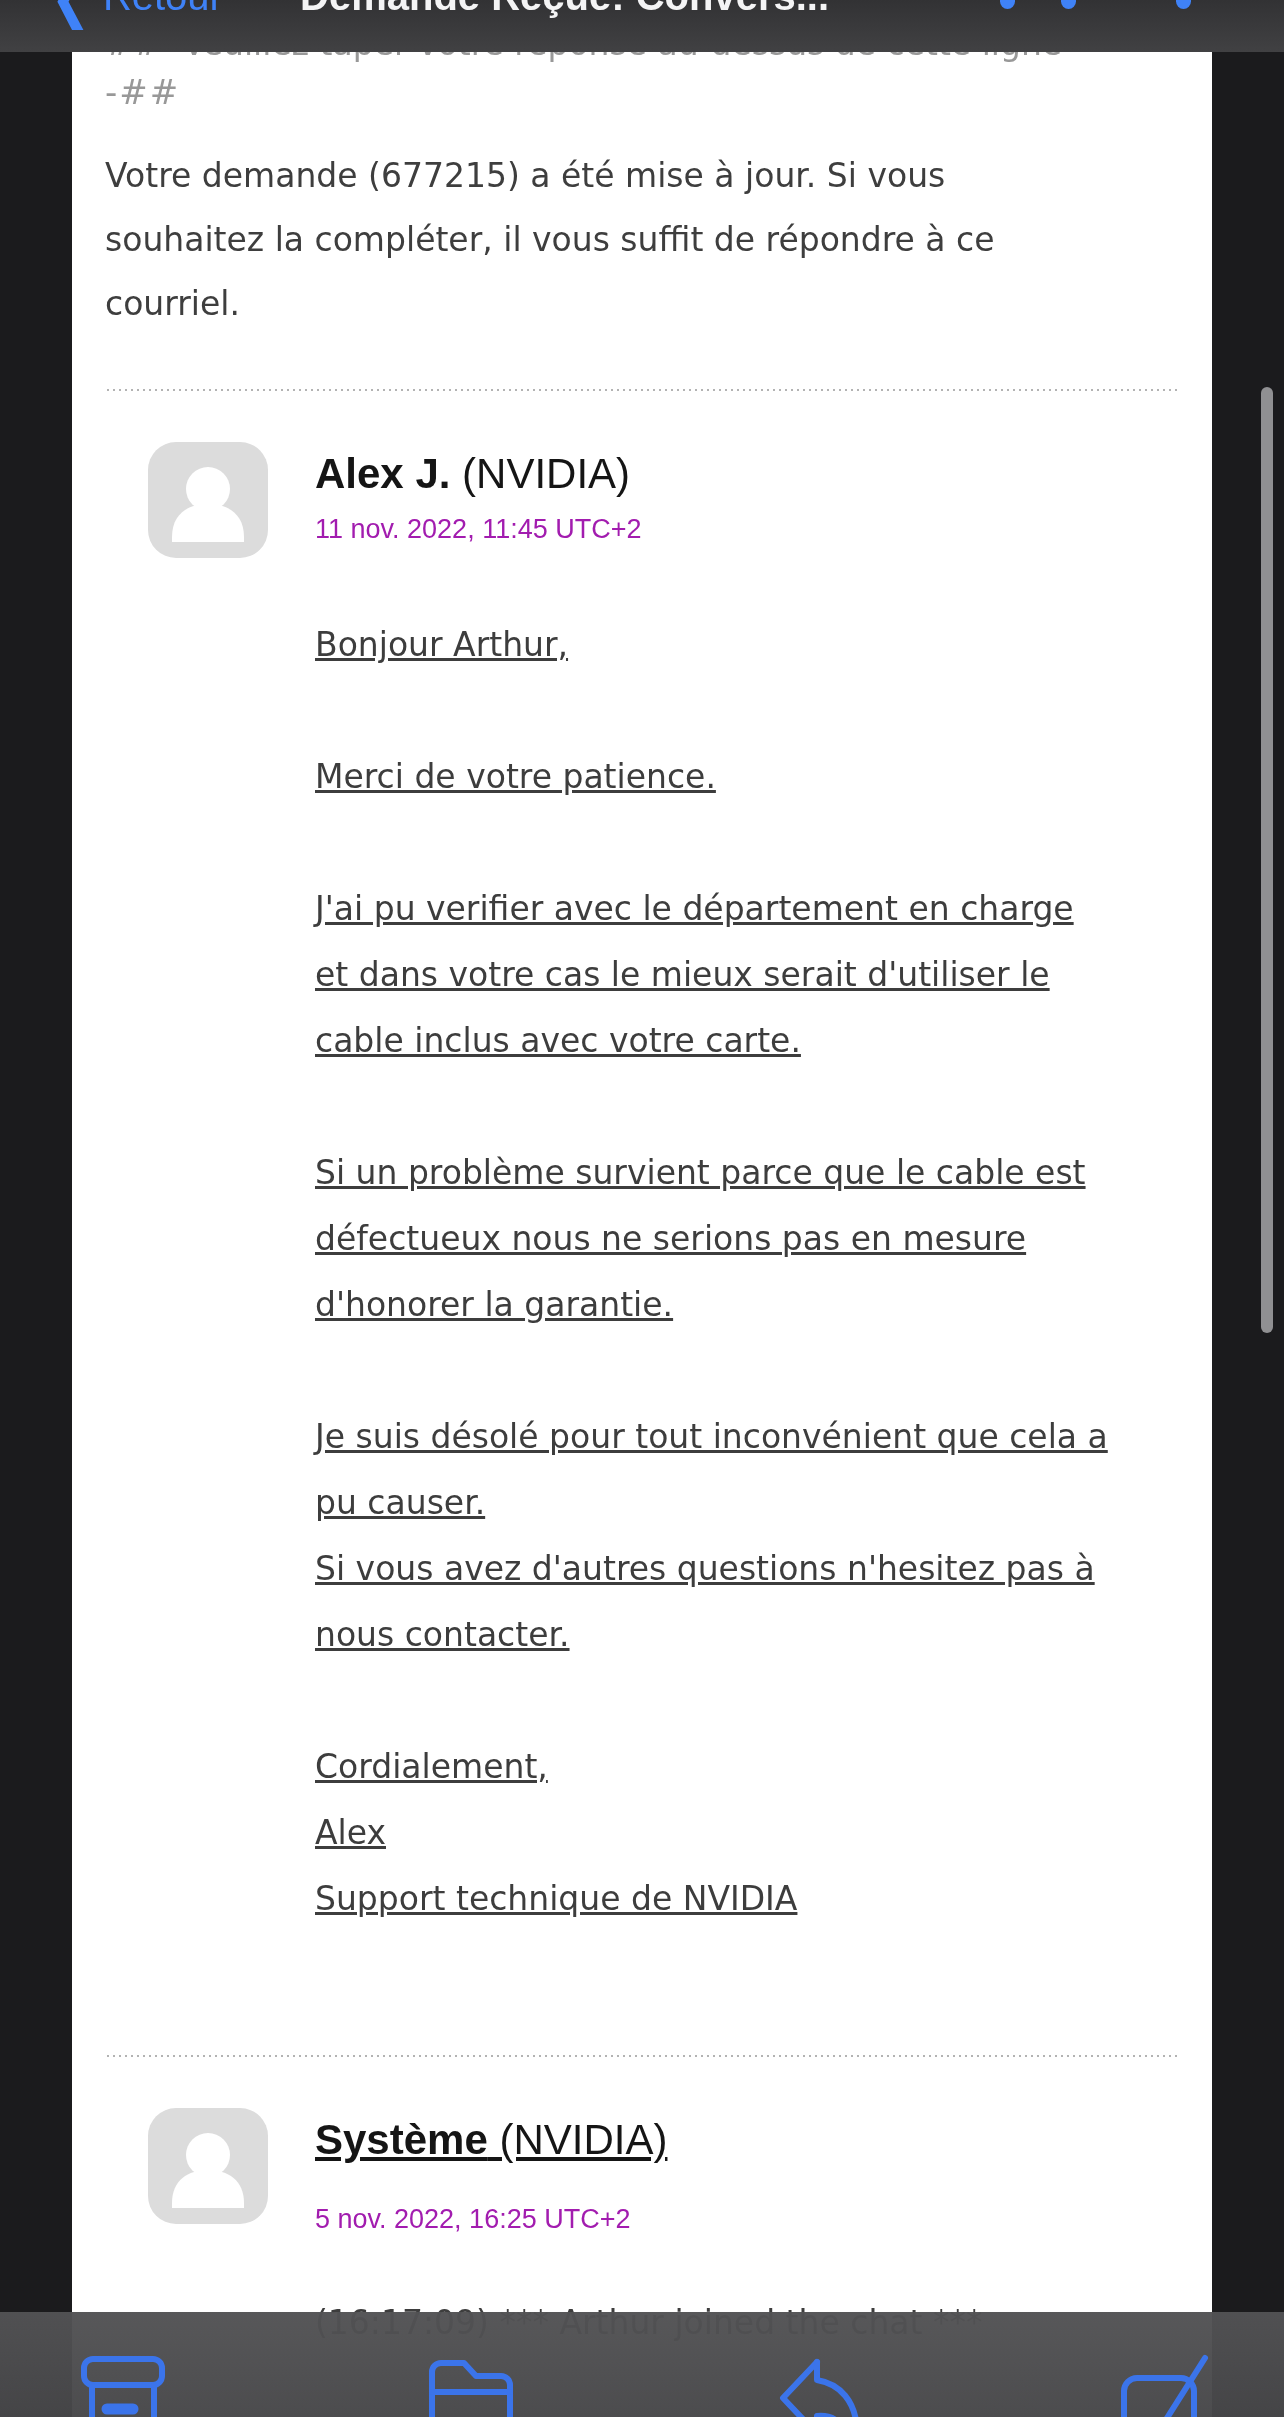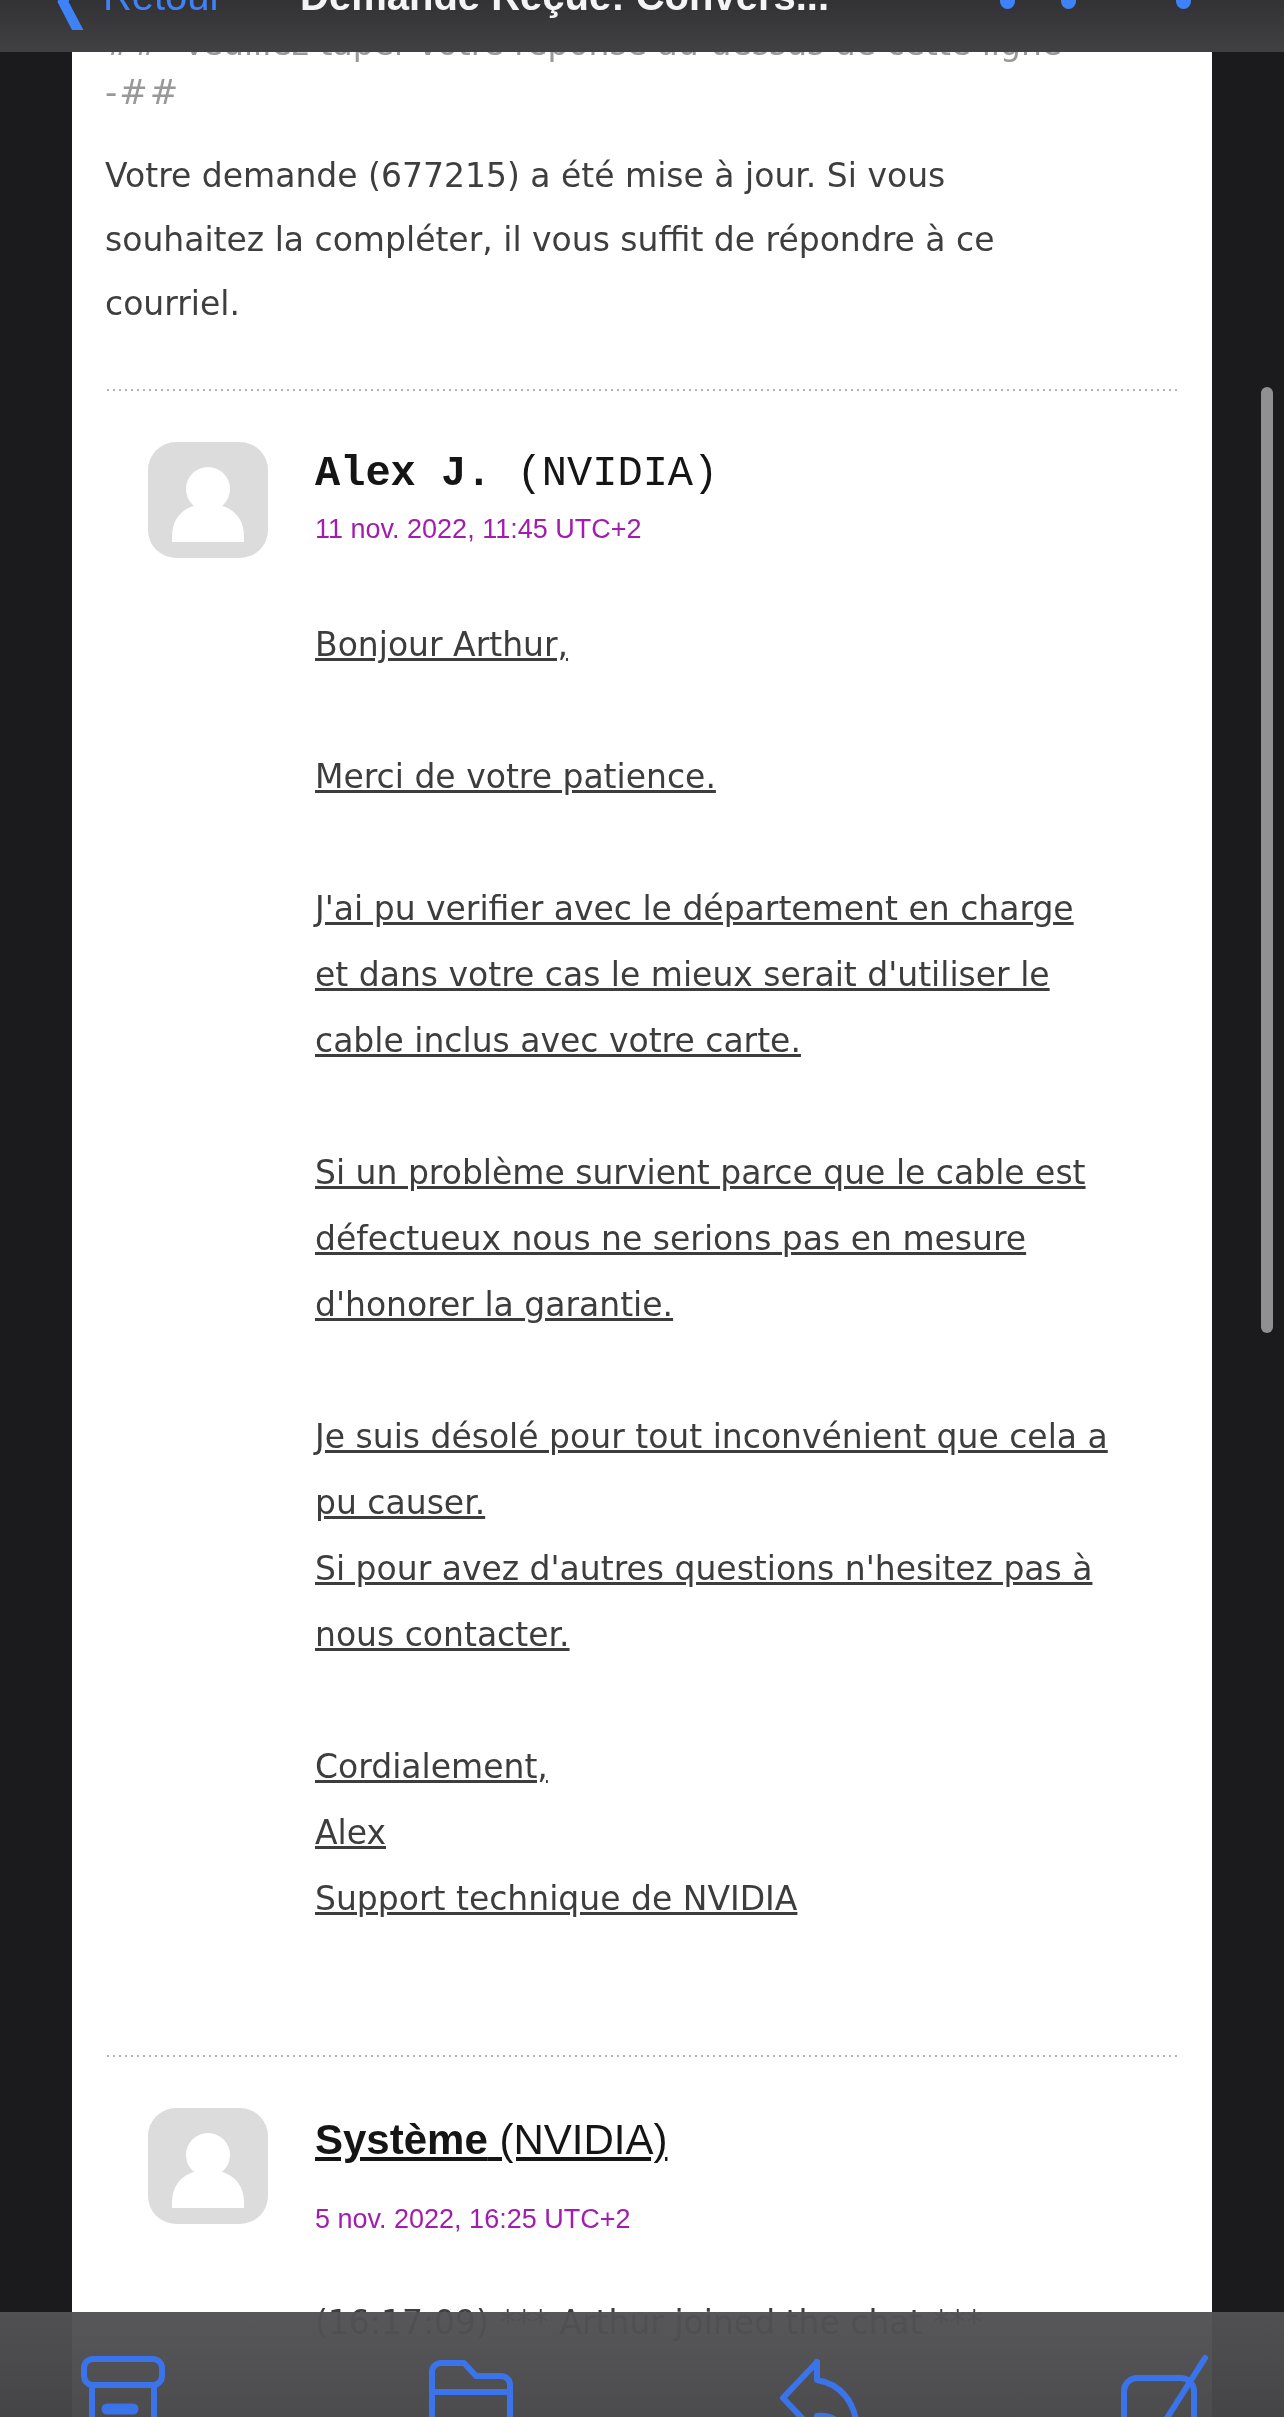--- a/index.html
+++ b/index.html
@@ -110,21 +110,21 @@
     </div>
 
     <div class="dotted-divider" style="top:336px;"></div>
 
     <div class="avatar" style="top:390px;">
       <svg width="120" height="116" viewBox="0 0 120 116">
         <circle cx="60" cy="47" r="22" fill="#ffffff"></circle>
         <path d="M24 95 C24 72 40 62 60 62 C80 62 96 72 96 95 L96 100 L24 100 Z" fill="#ffffff"></path>
       </svg>
     </div>
-    <div class="msg-author" style="top:398px;font-family:Liberation Mono, monospace;">
+    <div class="msg-author" style="top:398px;">
       <b>Alex J.</b><span> (NVIDIA)</span>
     </div>
     <div class="msg-date" style="top:462px;">11 nov. 2022, 11:45 UTC+2</div>
 
     <div class="msg-body" style="top:560px;text-decoration:underline;">
       <div class="para">
         <div class="mline">Bonjour Arthur,</div>
       </div>
       <div class="para">
         <div class="mline">Merci de votre patience.</div>
@@ -135,21 +135,21 @@
         <div class="mline">cable inclus avec votre carte.</div>
       </div>
       <div class="para">
         <div class="mline">Si un problème survient parce que le cable est</div>
         <div class="mline">défectueux nous ne serions pas en mesure</div>
         <div class="mline">d'honorer la garantie.</div>
       </div>
       <div class="para">
         <div class="mline">Je suis désolé pour tout inconvénient que cela a</div>
         <div class="mline">pu causer.</div>
-        <div class="mline">Si pour avez d'autres questions n'hesitez pas à</div>
+        <div class="mline">Si vous avez d'autres questions n'hesitez pas à</div>
         <div class="mline">nous contacter.</div>
       </div>
       <div class="para">
         <div class="mline">Cordialement,</div>
         <div class="mline">Alex</div>
         <div class="mline">Support technique de NVIDIA</div>
       </div>
     </div>
 
     <div class="dotted-divider" style="top:2002px;"></div>

